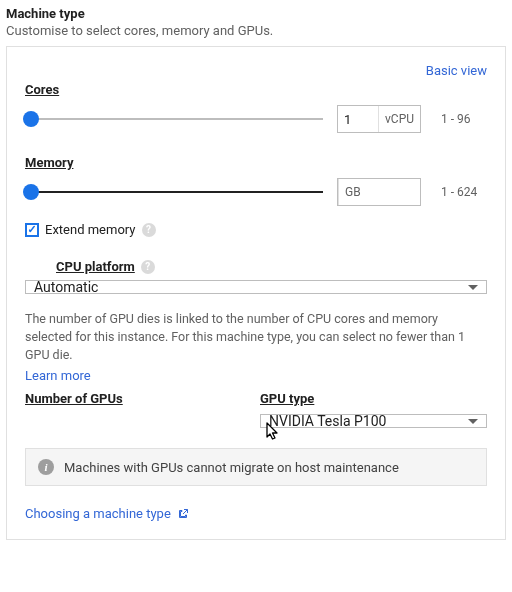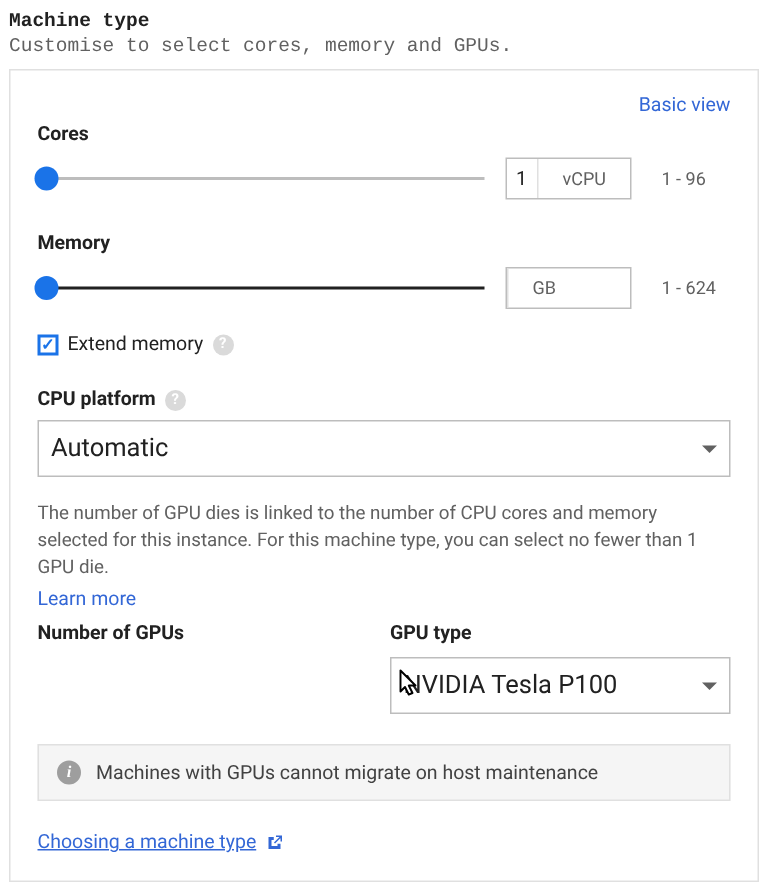--- a/index.html
+++ b/index.html
@@ -4,31 +4,31 @@
 <style>
   * { box-sizing: border-box; }
   body {
     margin: 0;
     font-family: Roboto, Arial, sans-serif;
     font-size: 13px;
     color: #212121;
     background: #fff;
     width: 512px;
   }
-  .header { padding: 6px 6px 0 6px; font-family: Liberation Mono, monospace; }
+  .header { padding: 6px 6px 0 6px; }
   .header h2 { font-size: 13px; font-weight: 700; margin: 0 0 2px 0; }
   .header .sub { color: #616161; font-size: 13px; margin-bottom: 8px; }
   .panel {
     border: 1px solid #e0e0e0;
     padding: 16px 18px 18px 18px;
     margin: 0 6px;
   }
   .toprow { display: flex; justify-content: flex-end; }
   .link { color: #3367d6; font-size: 13px; cursor: pointer; text-align: center; }
-  .section-label { font-size: 13px; font-weight: 700; margin: 4px 0 8px 0; }
+  .section-label { font-size: 13px; font-weight: 700; margin: 4px 0 8px 0; text-decoration: underline; }
   .section-label.mt { margin-top: 22px; }
   .slider-row { display: flex; align-items: center; gap: 14px; }
   .slider {
     position: relative;
     flex: 1;
     height: 20px;
   }
   .slider .track {
     position: absolute;
     top: 50%; transform: translateY(-50%);
@@ -54,21 +54,21 @@
   }
   .valbox .num {
     flex: 1;
     padding: 0 6px;
     display: flex;
     align-items: center;
     font-size: 13px;
   }
   .valbox .unit {
     border-left: 1px solid #e0e0e0;
-    padding: 0 16px;
+    padding: 0 6px;
     display: flex;
     align-items: center;
     font-size: 12px;
     color: #616161;
   }
   .range-hint { color: #616161; font-size: 12px; margin-left: 6px; min-width: 46px; }
   .extend-row { display: flex; align-items: center; margin-top: 16px; gap: 6px; }
   .checkbox {
     width: 14px; height: 14px;
     border: 2px solid #1a73e8;
@@ -79,26 +79,26 @@
   .help-icon {
     width: 14px; height: 14px; border-radius: 50%;
     background: #dadada; color: #fff;
     font-size: 10px; display: inline-flex;
     align-items: center; justify-content: center;
     font-weight: bold;
   }
   .row-inline { display: flex; align-items: center; gap: 6px; }
   .select {
     border: 1px solid #bdbdbd;
-    height: 38px;
+    height: 14px;
     display: flex;
     align-items: center;
     justify-content: space-between;
     padding: 0 8px;
-    font-size: 17px;
+    font-size: 14px;
     background: #fff;
     cursor: pointer;
   }
   .caret {
     width: 0; height: 0;
     border-left: 5px solid transparent;
     border-right: 5px solid transparent;
     border-top: 5px solid #616161;
   }
   .desc { color: #616161; font-size: 12.5px; line-height: 1.45; margin-top: 16px; }
@@ -125,21 +125,21 @@
   .info-icon {
     width: 16px; height: 16px; border-radius: 50%;
     background: #9e9e9e; color: #fff;
     display: flex; align-items: center; justify-content: center;
     font-size: 11px; font-weight: bold; font-style: italic;
     font-family: Georgia, serif;
   }
   .bottom-link {
     margin-top: 20px;
     display: inline-flex; align-items: center; gap: 6px;
-    color: #3367d6; font-size: 13px; cursor: pointer; text-decoration: underline;
+    color: #3367d6; font-size: 13px; cursor: pointer;
   }
   .ext-icon svg { width: 12px; height: 12px; display: block; }
 </style>
 </head>
 <body>
 
 <div class="header">
   <h2>Machine type</h2>
   <div class="sub">Customise to select cores, memory and GPUs.</div>
 </div>
@@ -177,21 +177,21 @@
     <span class="range-hint">1 - 624</span>
   </div>
 
   <div class="extend-row">
     <span class="checkbox">✓</span>
     <span>Extend memory</span>
     <span class="help-icon">?</span>
   </div>
 
   
-  <div class="row-inline" style="margin-top:22px;">
+  <div class="row-inline" style="margin-top:22px;margin-left:31px;">
     <span class="section-label" style="margin:0">CPU platform</span>
     <span class="help-icon">?</span>
   </div>
   <div class="select" style="margin-top:6px;">
     <span>Automatic</span>
     <span class="caret"></span>
   </div>
 
   
   <div class="desc">The number of GPU dies is linked to the number of CPU cores and memory selected for this instance. For this machine type, you can select no fewer than 1 GPU die.</div>

